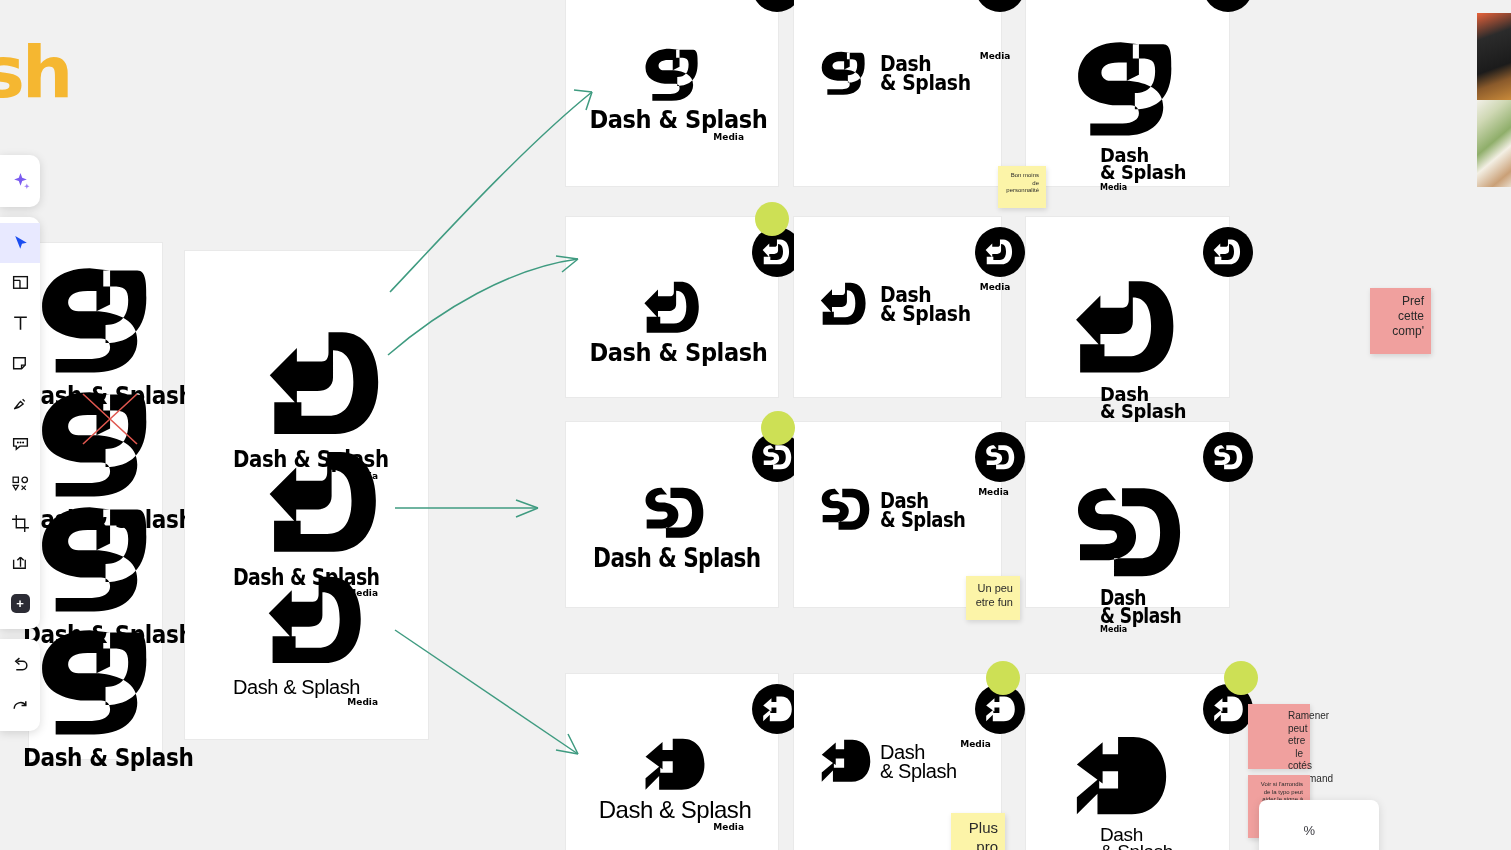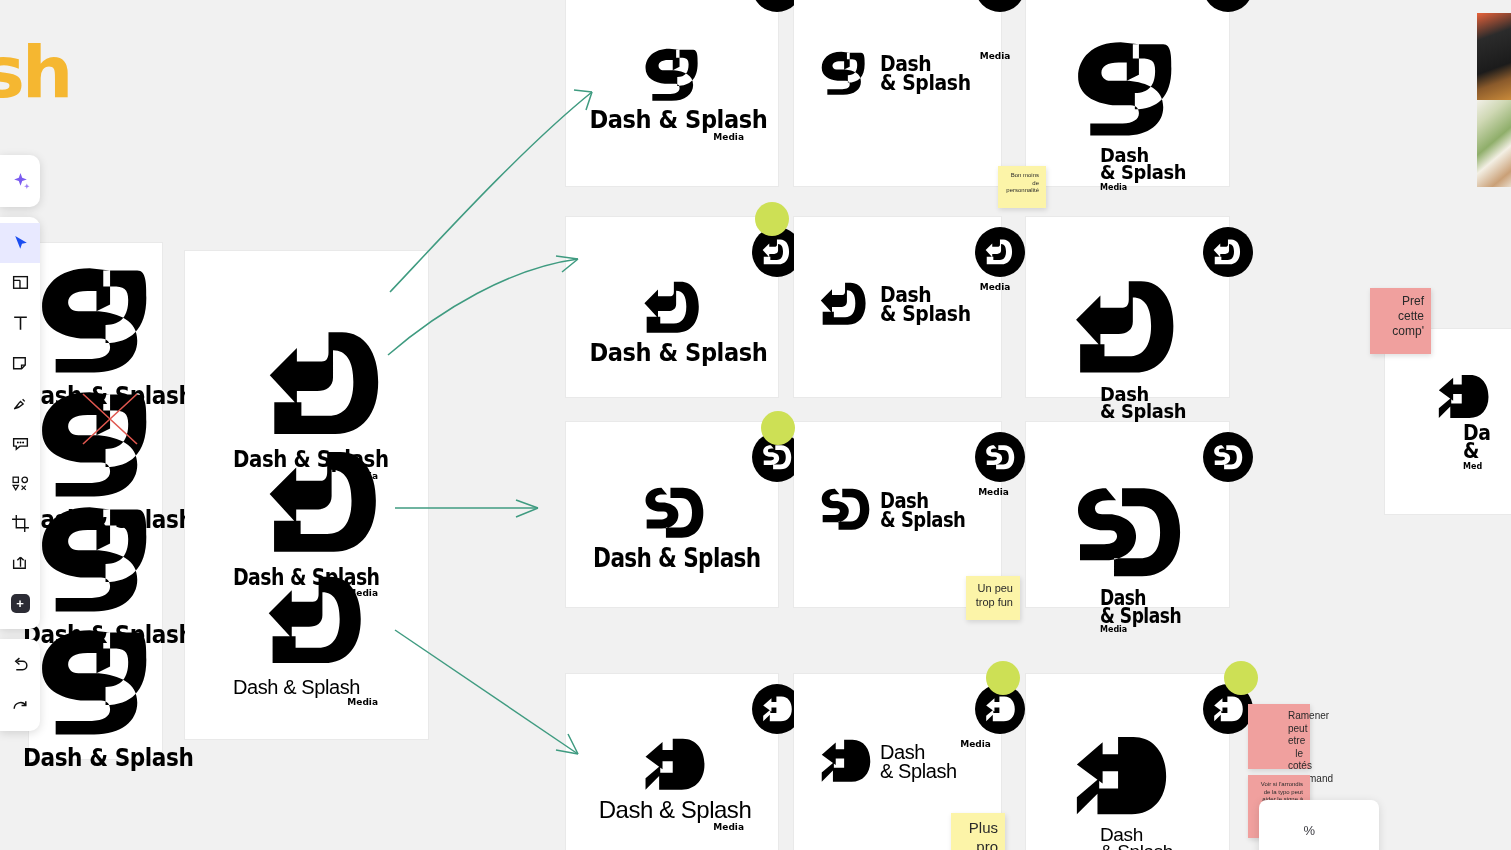--- a/index.html
+++ b/index.html
@@ -353,49 +353,35 @@
             </svg>
           </div>
           <div style="margin-left:30px;margin-top:1px;">
             <div class="wm light" style="font-size:19px;">Dash</div>
             <div class="wm light" style="font-size:19px;">&amp; Splash</div>
           </div>
         </div>
       </div>
     </div>
 
-  <div class="card" id="rightCard" style="left:1385px; top:329px; width:126px; height:185px;">
-      <div style="position:absolute;left:50px;top:42px;">
-        <div class="mark">
-          <svg viewBox="0 0 120 110" width="56" height="51.52" xmlns="http://www.w3.org/2000/svg">
-            <path d="M8 40 L38 14 L38 28 L56 28 L56 8 L74 8 C98 8 112 28 112 54 C112 80 96 98 72 98 L32 98 L32 74 L8 98 L8 78 L34 56 L34 68 L56 68 L56 48 L38 48 L38 62 Z M56 28 L72 28 C84 28 92 40 92 54 C92 68 84 80 70 80 L56 80 Z"></path>
-          </svg>
-        </div>
-        <div style="margin-left:28px;">
-          <div class="wm heavy" style="font-size:20px;">Da</div>
-          <div class="wm heavy" style="font-size:20px;">&amp;</div>
-          <div class="sub" style="font-size:8px;margin-top:2px;">Med</div>
-        </div>
-      </div>
-    </div>
 
   <svg id="arrows">
       <path d="M390 292 C 430 250, 520 150, 592 92" fill="none" stroke="#3f9b80" stroke-width="1.5"></path>
       <path d="M592 92 L 574 90 M592 92 L 586 110" fill="none" stroke="#3f9b80" stroke-width="1.5"></path>
       <path d="M388 355 C 440 310, 510 268, 578 259" fill="none" stroke="#3f9b80" stroke-width="1.5"></path>
       <path d="M578 259 L 556 256 M578 259 L 562 272" fill="none" stroke="#3f9b80" stroke-width="1.5"></path>
       <path d="M395 508 L 538 508" fill="none" stroke="#3f9b80" stroke-width="1.5"></path>
       <path d="M538 508 L 516 500 M538 508 L 516 517" fill="none" stroke="#3f9b80" stroke-width="1.5"></path>
       <path d="M395 630 L 578 754" fill="none" stroke="#3f9b80" stroke-width="1.5"></path>
       <path d="M578 754 L 556 750 M578 754 L 568 734" fill="none" stroke="#3f9b80" stroke-width="1.5"></path>
     </svg>
 
   <div id="notesHost">
       <div class="note yellow" style="left: 998px; top: 166px; width: 48px; height: 42px; font-size: 6px;">Bon moins de personnalité</div>
-      <div class="note yellow" style="left: 966px; top: 576px; width: 54px; height: 44px; font-size: 11px;">Un peu trop fun</div>
+      <div class="note yellow" style="left: 966px; top: 576px; width: 54px; height: 44px; font-size: 11px;">Un peu etre fun</div>
       <div class="note yellow" style="left: 951px; top: 813px; width: 54px; height: 44px; font-size: 15px;">Plus pro</div>
       <div class="note pink" style="left: 1370px; top: 288px; width: 61px; height: 66px; font-size: 12px;">Pref cette comp'</div>
       <div class="note pink" style="left: 1248px; top: 704px; width: 62px; height: 65px; font-size: 10px; padding-left: 40px;">Ramener peut etre le cotés gourmand</div>
       <div class="note pink" style="left: 1248px; top: 775px; width: 62px; height: 63px; font-size: 6px;">Voir si l'arrondis de la typo peut aider le signe à creer plus de connection</div>
     </div>
 
   <div id="dotsHost">
       <div class="dot" style="left: 755px; top: 202px; width: 34px; height: 34px; background: rgb(205, 224, 85);"></div>
       <div class="dot" style="left: 761px; top: 411px; width: 34px; height: 34px; background: rgb(205, 224, 85);"></div>
       <div class="dot" style="left: 986px; top: 661px; width: 34px; height: 34px; background: rgb(205, 224, 85);"></div>

